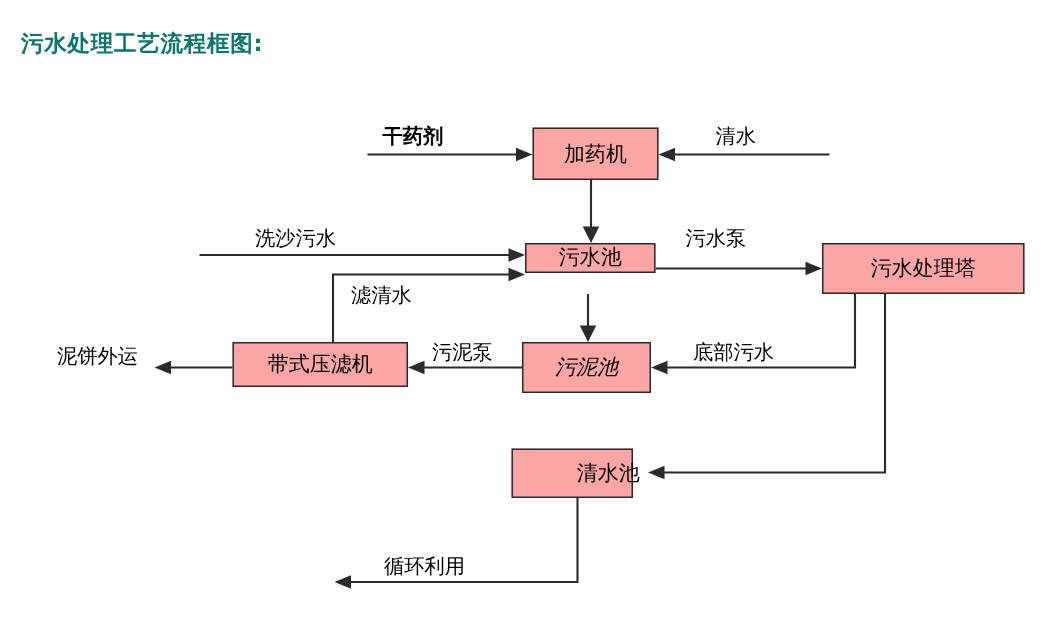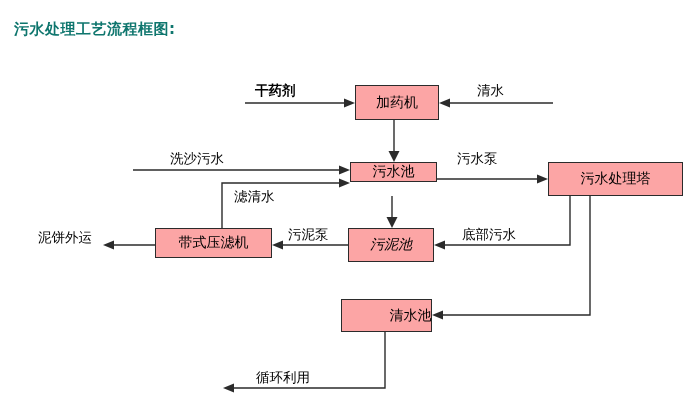--- a/index.html
+++ b/index.html
@@ -119,21 +119,21 @@
   </div>
 
   <div class="node" style="left:155px; top:228px; width:117px; height:30px;">
     <span>带式压滤机</span>
   </div>
 
   <div class="node" style="left:348px; top:228px; width:86px; height:34px;font-style:italic;">
     <span>污泥池</span>
   </div>
 
-  <div class="node" style="left:341px; top:299px; width:91px; height:33px;padding-left:48px;">
+  <div class="node" style="left:341px; top:299px; width:81px; height:33px;padding-left:48px;">
     <span>清水池</span>
   </div>
 
   <div class="edge-label" style="left:255px; top:82px;font-weight:bold;">干药剂</div>
 
   <div class="edge-label" style="left:477px; top:82px;">清水</div>
 
   <div class="edge-label" style="left:170px; top:150px;">洗沙污水</div>
 
   <div class="edge-label" style="left:234px; top:188px;">滤清水</div>

